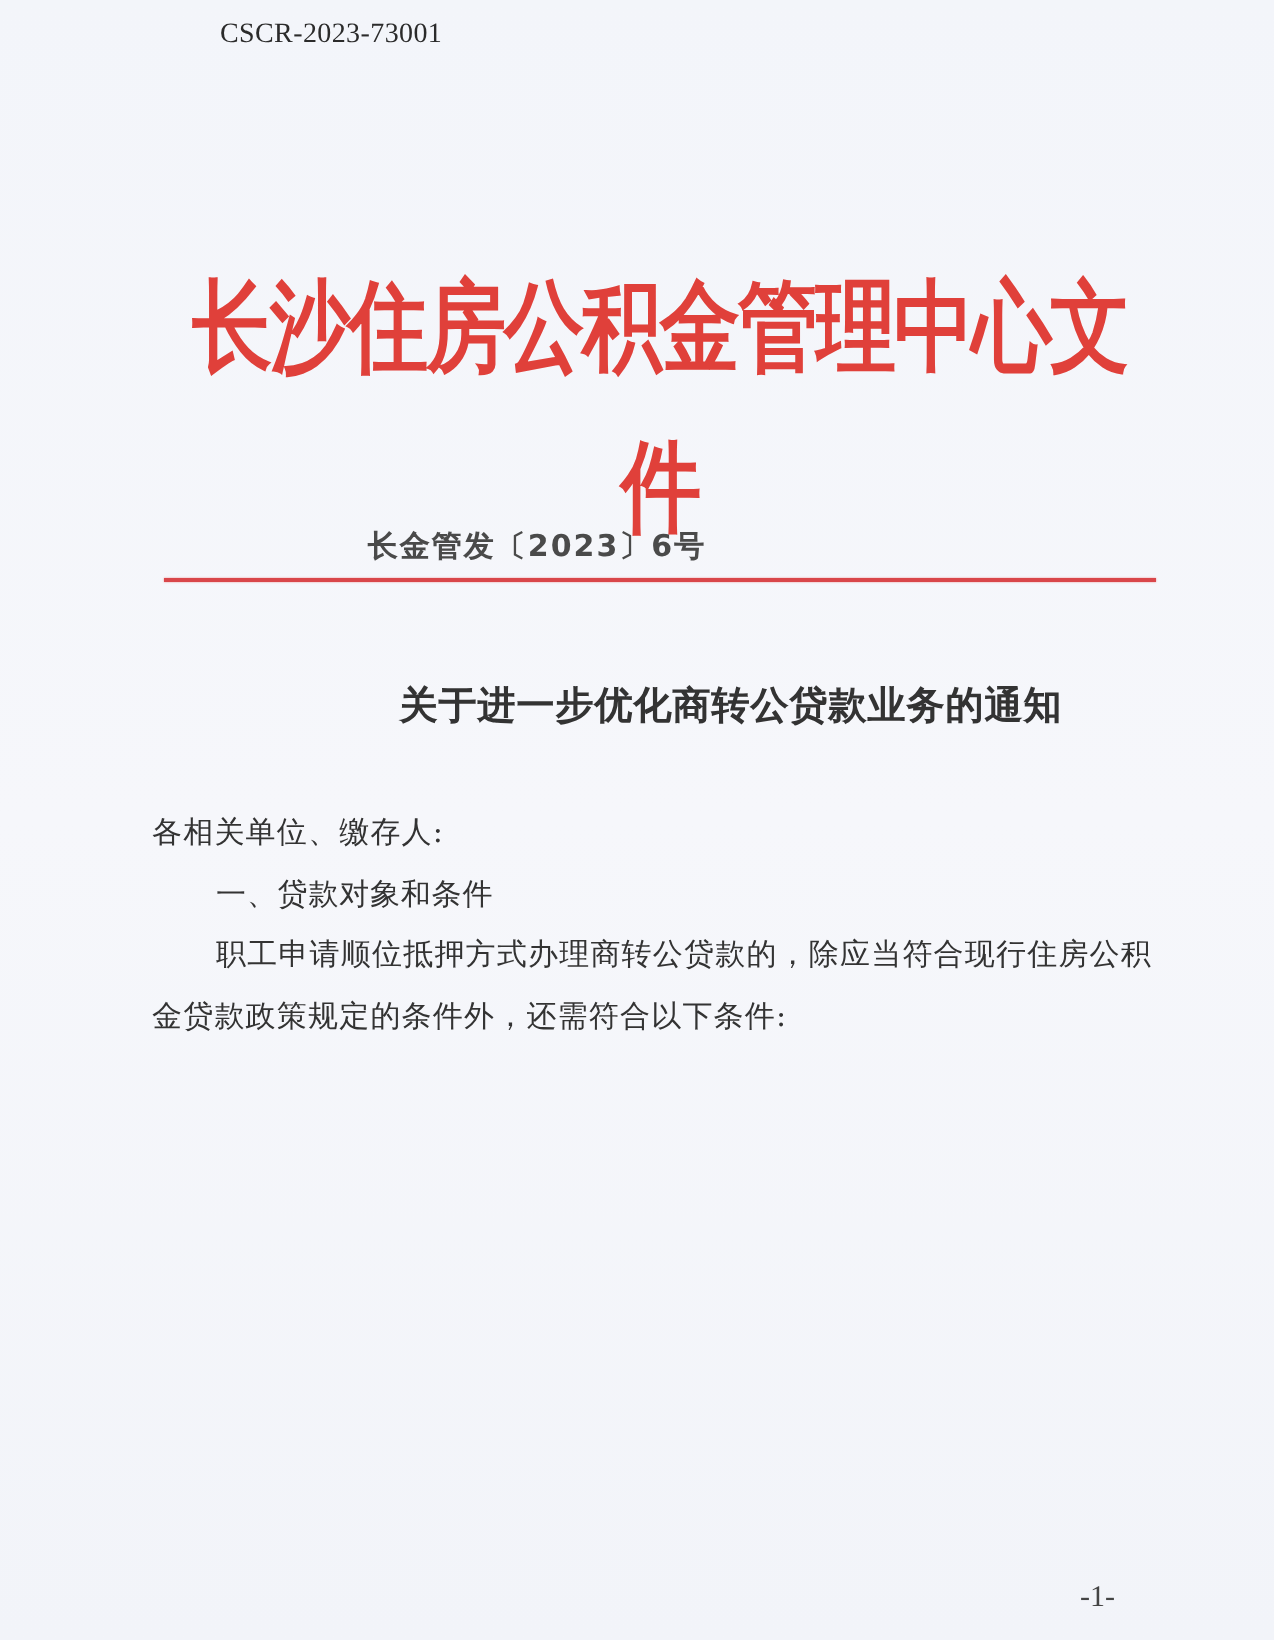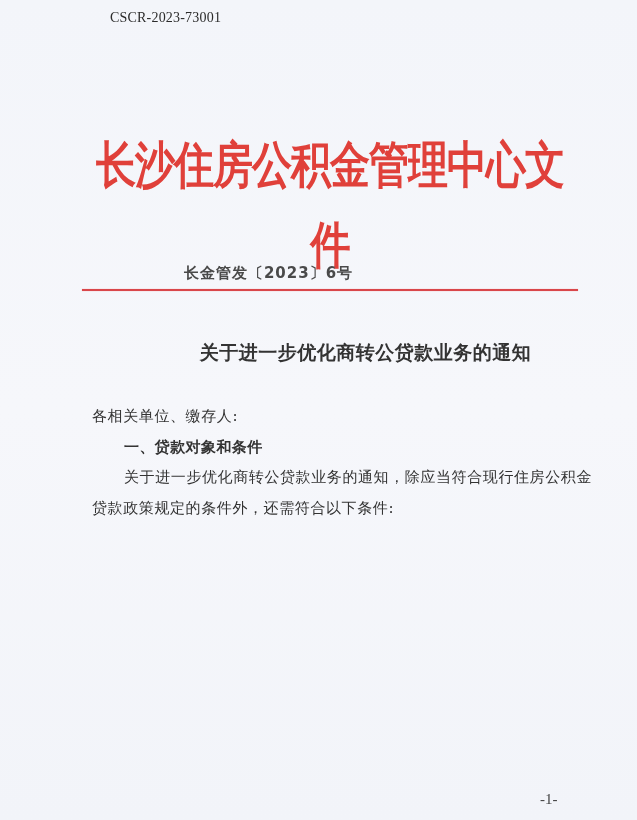--- a/index.html
+++ b/index.html
@@ -81,35 +81,34 @@
   }
   .body-text {
     position: absolute;
     left: 76px;
     top: 401px;
     width: 500px;
     font-family: "DejaVu Serif", serif;
     font-size: 15px;
     color: #333;
     line-height: 30.5px;
-    margin-left: 16px;
   }
   .para {
     margin: 0;
     text-align: justify;
     text-align-last: left;
     letter-spacing: 0.6px;
   }
   .indent {
     text-indent: 32px;
   }
   .heading1 {
     text-indent: 32px;
     font-family: "DejaVu Sans", sans-serif;
-    font-weight: bold;
+    font-weight: normal;
     letter-spacing: 0.4px;
   }
   .page-number {
     position: absolute;
     left: 540px;
     top: 791px;
     font-family: "Liberation Serif", serif;
     font-size: 15px;
     color: #444;
   }
@@ -125,18 +124,18 @@
 
   <div class="doc-number">长金管发〔2023〕6号</div>
 
   <div class="red-rule"></div>
 
   <div class="notice-title">关于进一步优化商转公贷款业务的通知</div>
 
   <div class="body-text">
     <p class="para">各相关单位、缴存人:</p>
     <p class="para heading1">一、贷款对象和条件</p>
-    <p class="para indent">关于进一步优化商转公贷款业务的通知，除应当符合现行住房公积金贷款政策规定的条件外，还需符合以下条件:</p>
+    <p class="para indent">职工申请顺位抵押方式办理商转公贷款的，除应当符合现行住房公积金贷款政策规定的条件外，还需符合以下条件:</p>
   </div>
 
   <div class="page-number">-1-</div>
 
 </div>
 
 </body></html>

